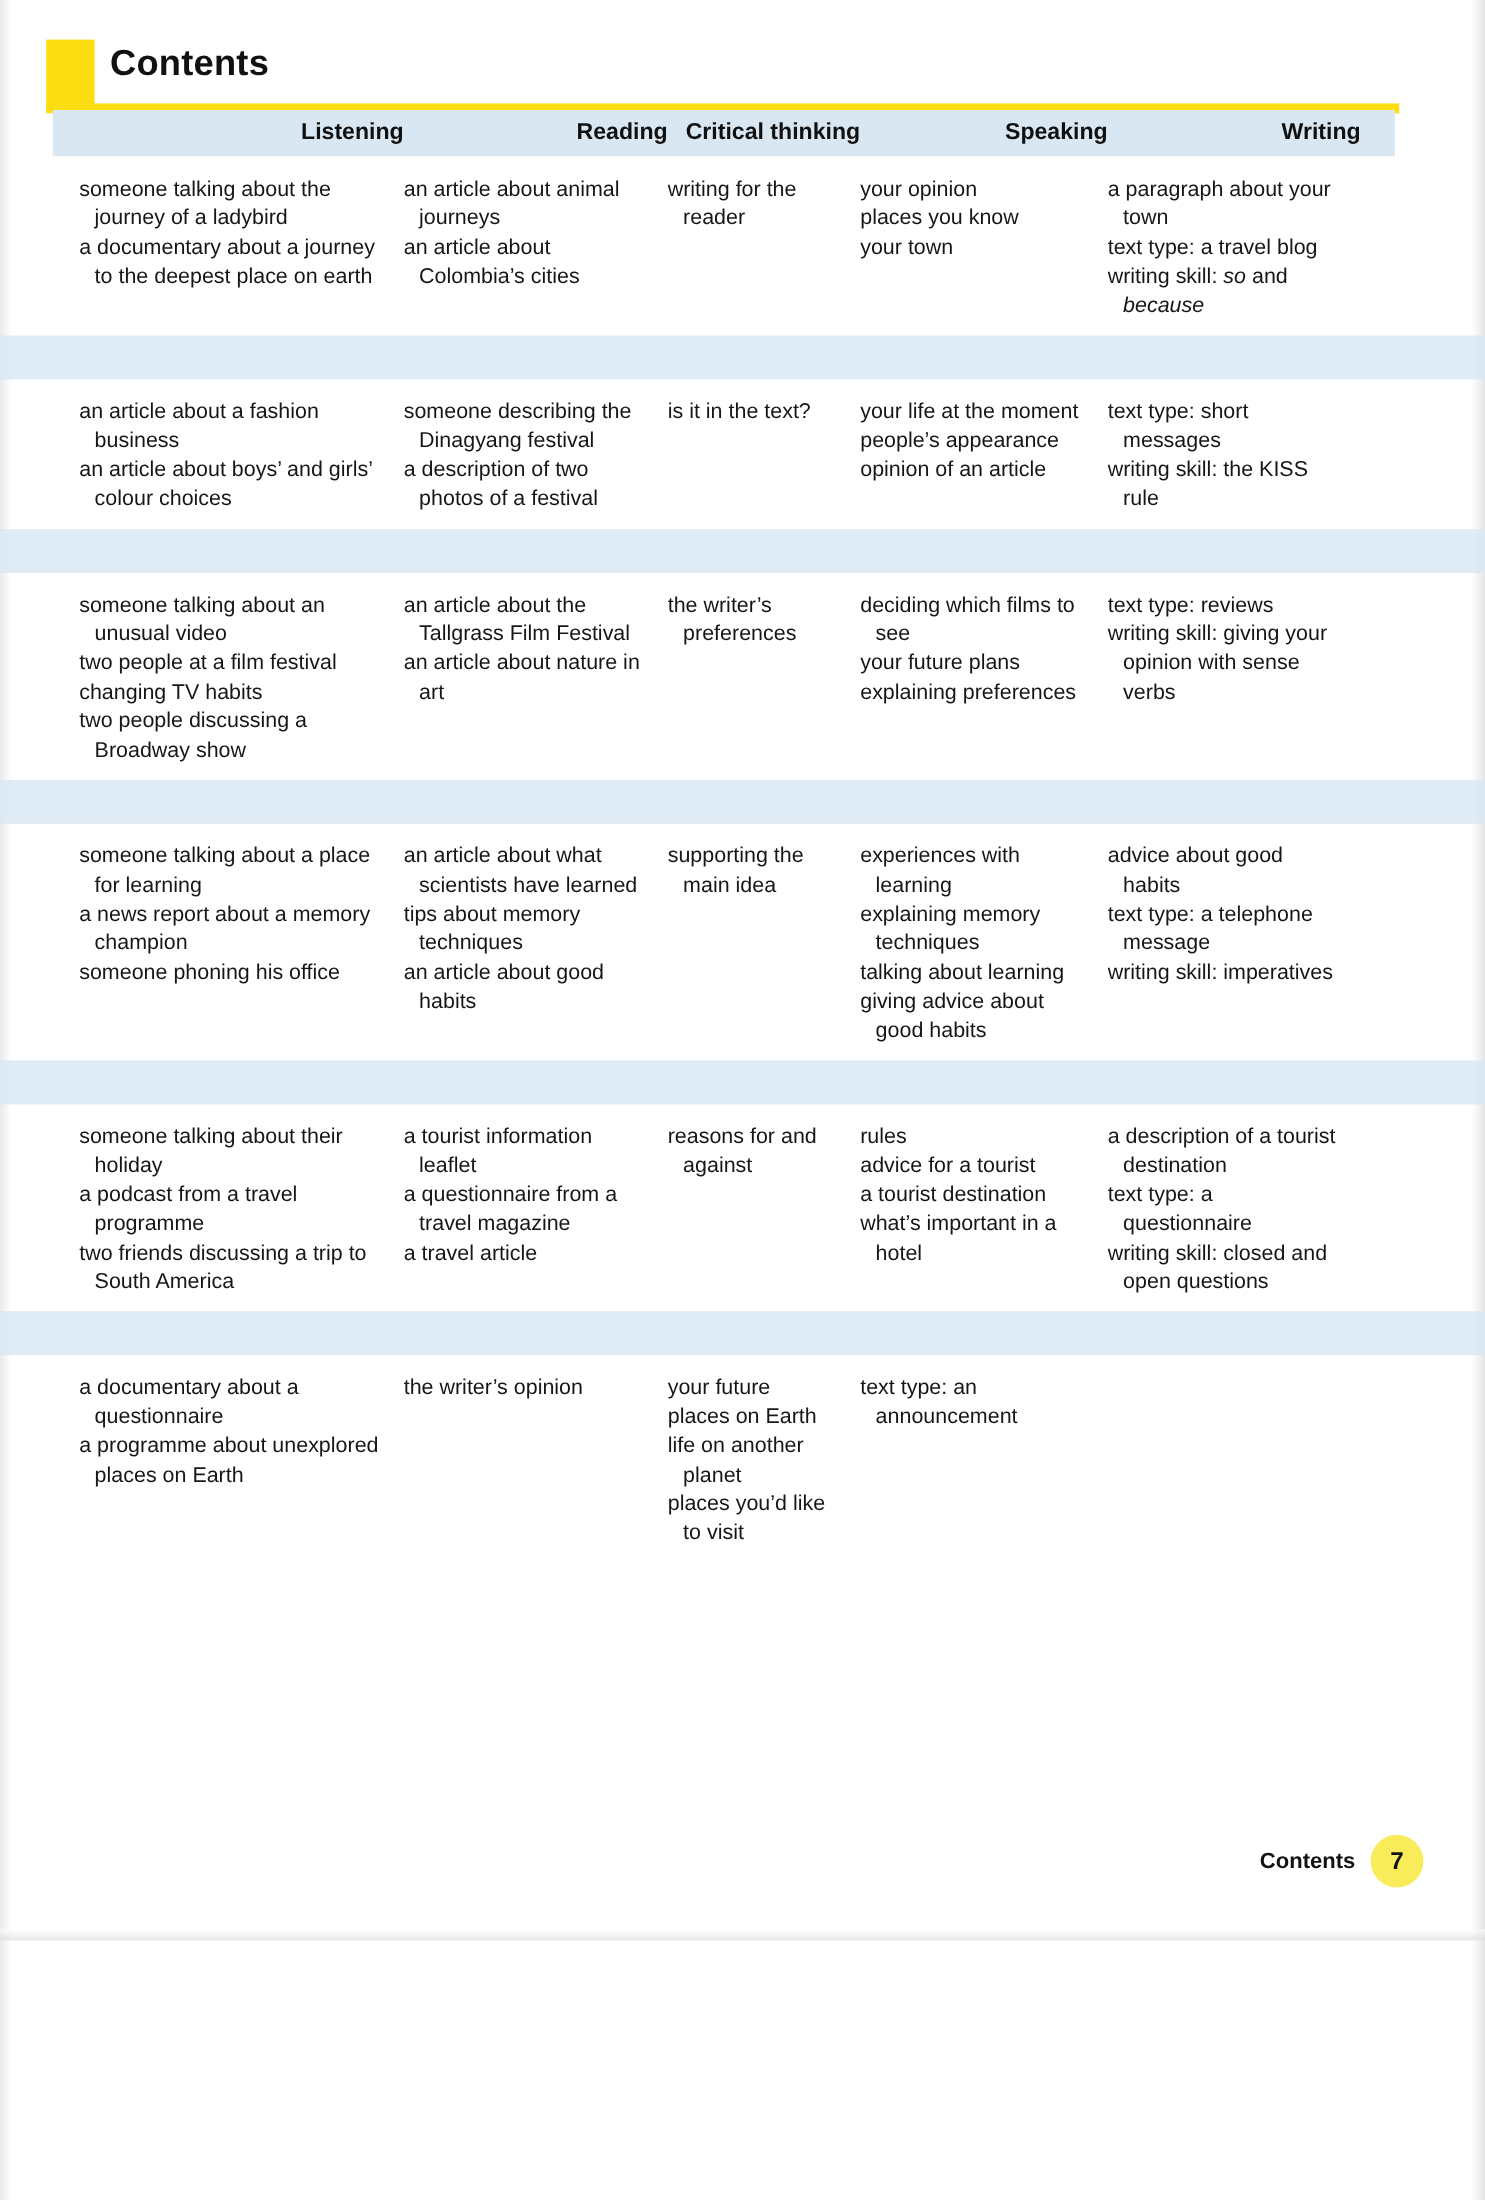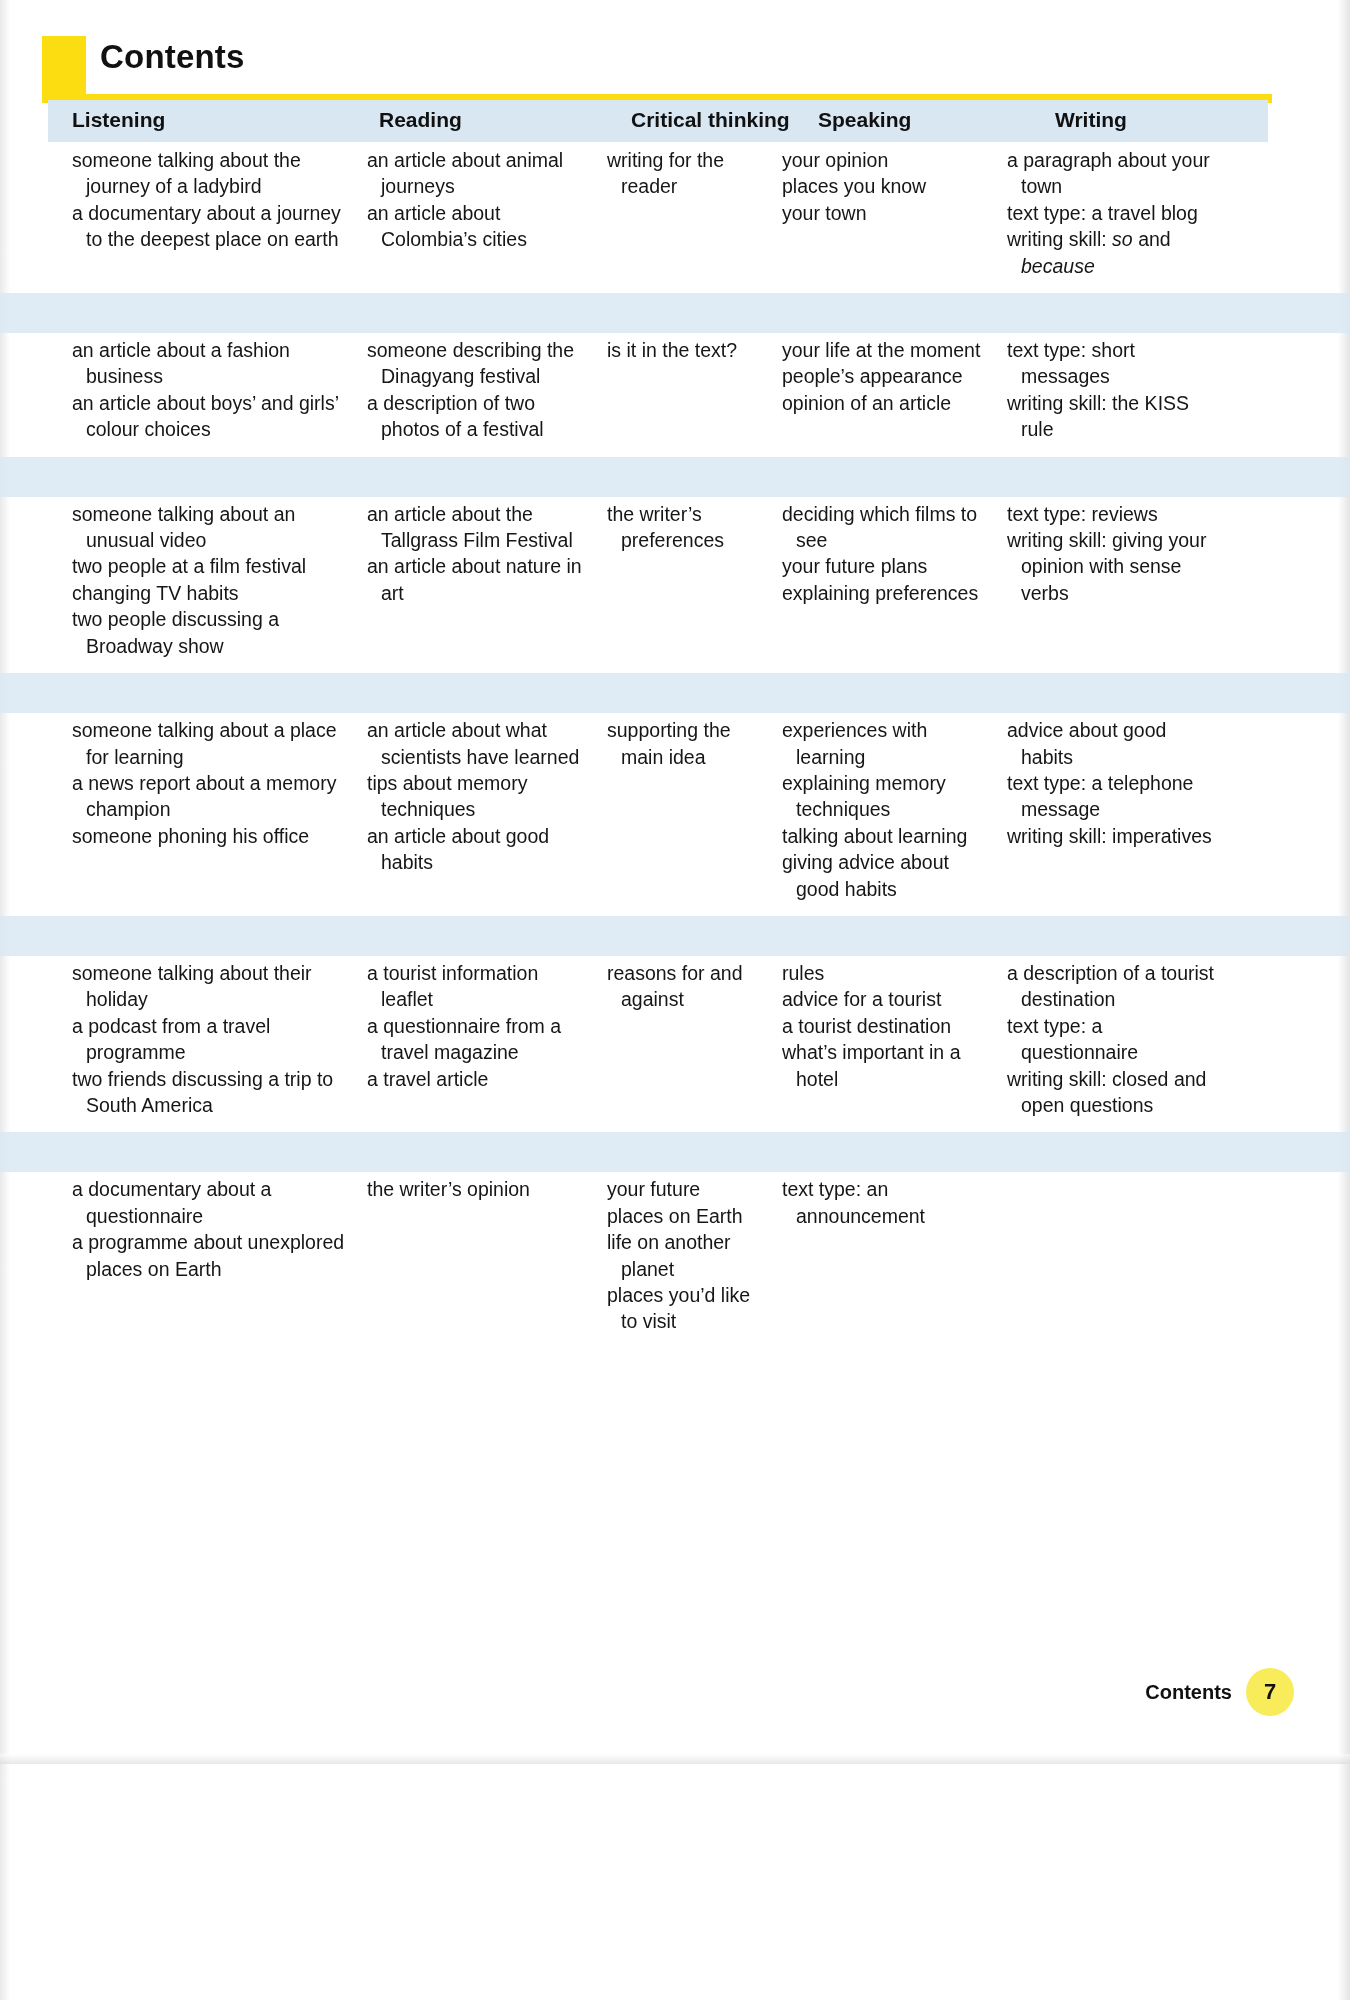--- a/index.html
+++ b/index.html
@@ -98,22 +98,23 @@
     left: 0;
     width: 1350px;
     background: #d9e8f3;
     opacity: .85;
   }
 
   .grid {
     position: relative;
     display: grid;
     grid-template-columns: 295px 240px 175px 225px 230px;
-    column-gap: 12px;
+    column-gap: 0px;
     padding-left: 72px;
+    text-align: right;
   }
 
   .head-cell {
     font-size: 21px;
     font-weight: bold;
     color: #111111;
     padding-top: 8px;
     padding-bottom: 11px;
   }
 
@@ -132,21 +133,21 @@
   }
 
   .row {
     position: relative;
   }
   .row-inner {
     position: relative;
     display: grid;
     grid-template-columns: 295px 240px 175px 225px 230px;
     padding-left: 72px;
-    padding-top: 4px;
+    padding-top: 16px;
   }
 
   
   .footer {
     position: absolute;
     right: 56px;
     bottom: 48px;
     display: flex;
     align-items: center;
     gap: 14px;

